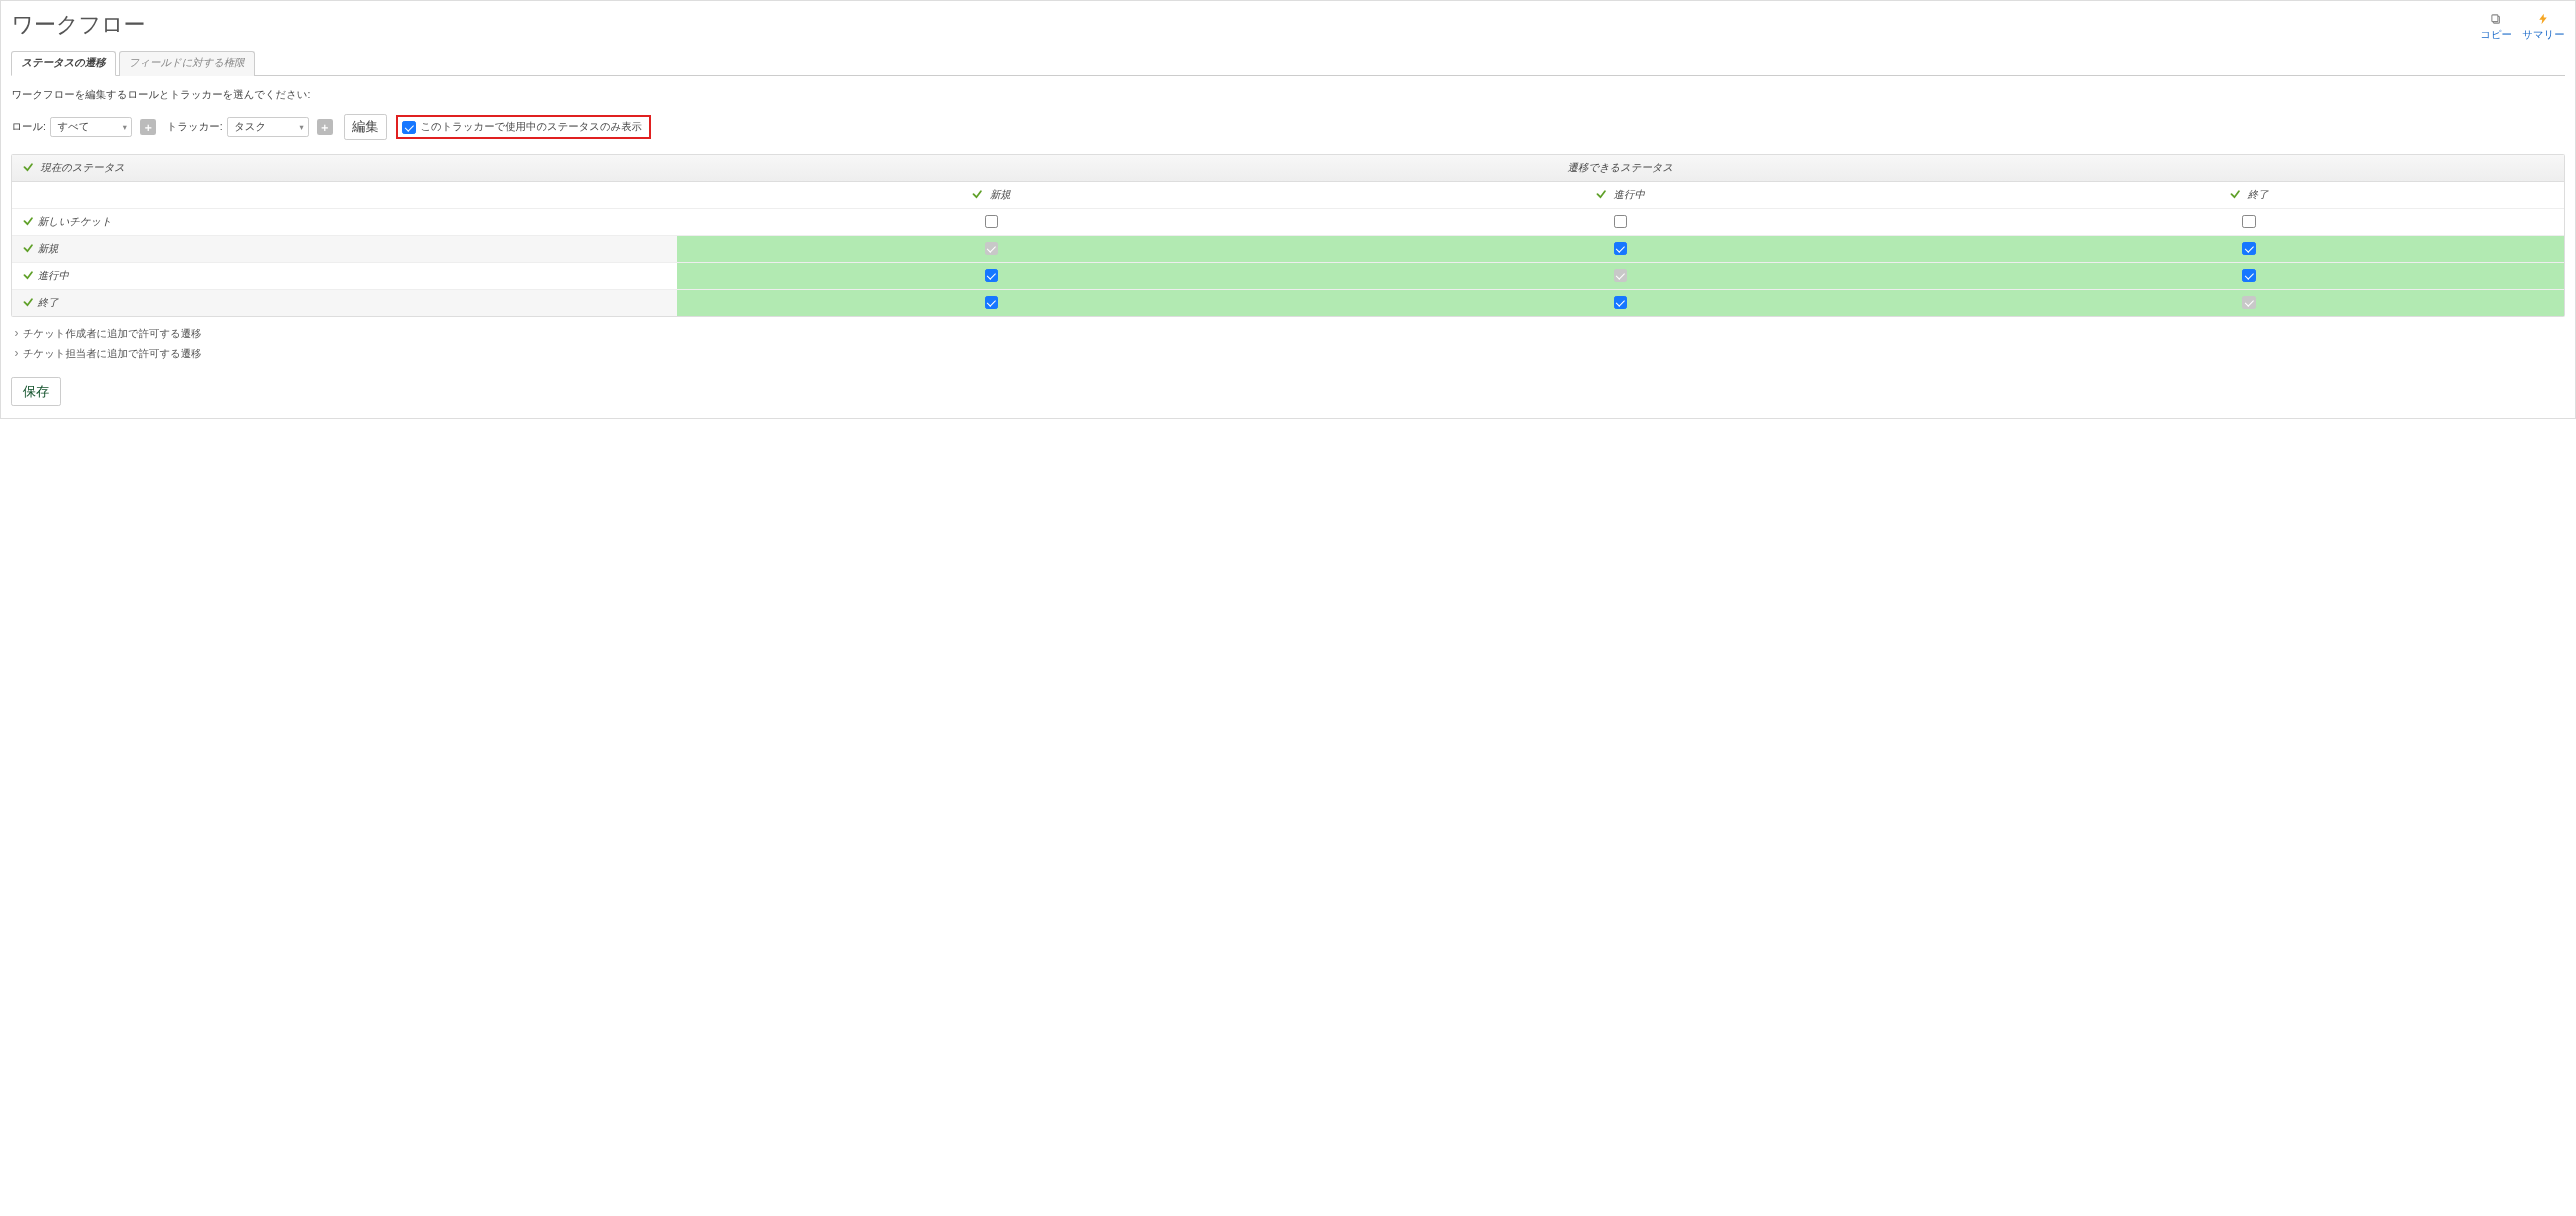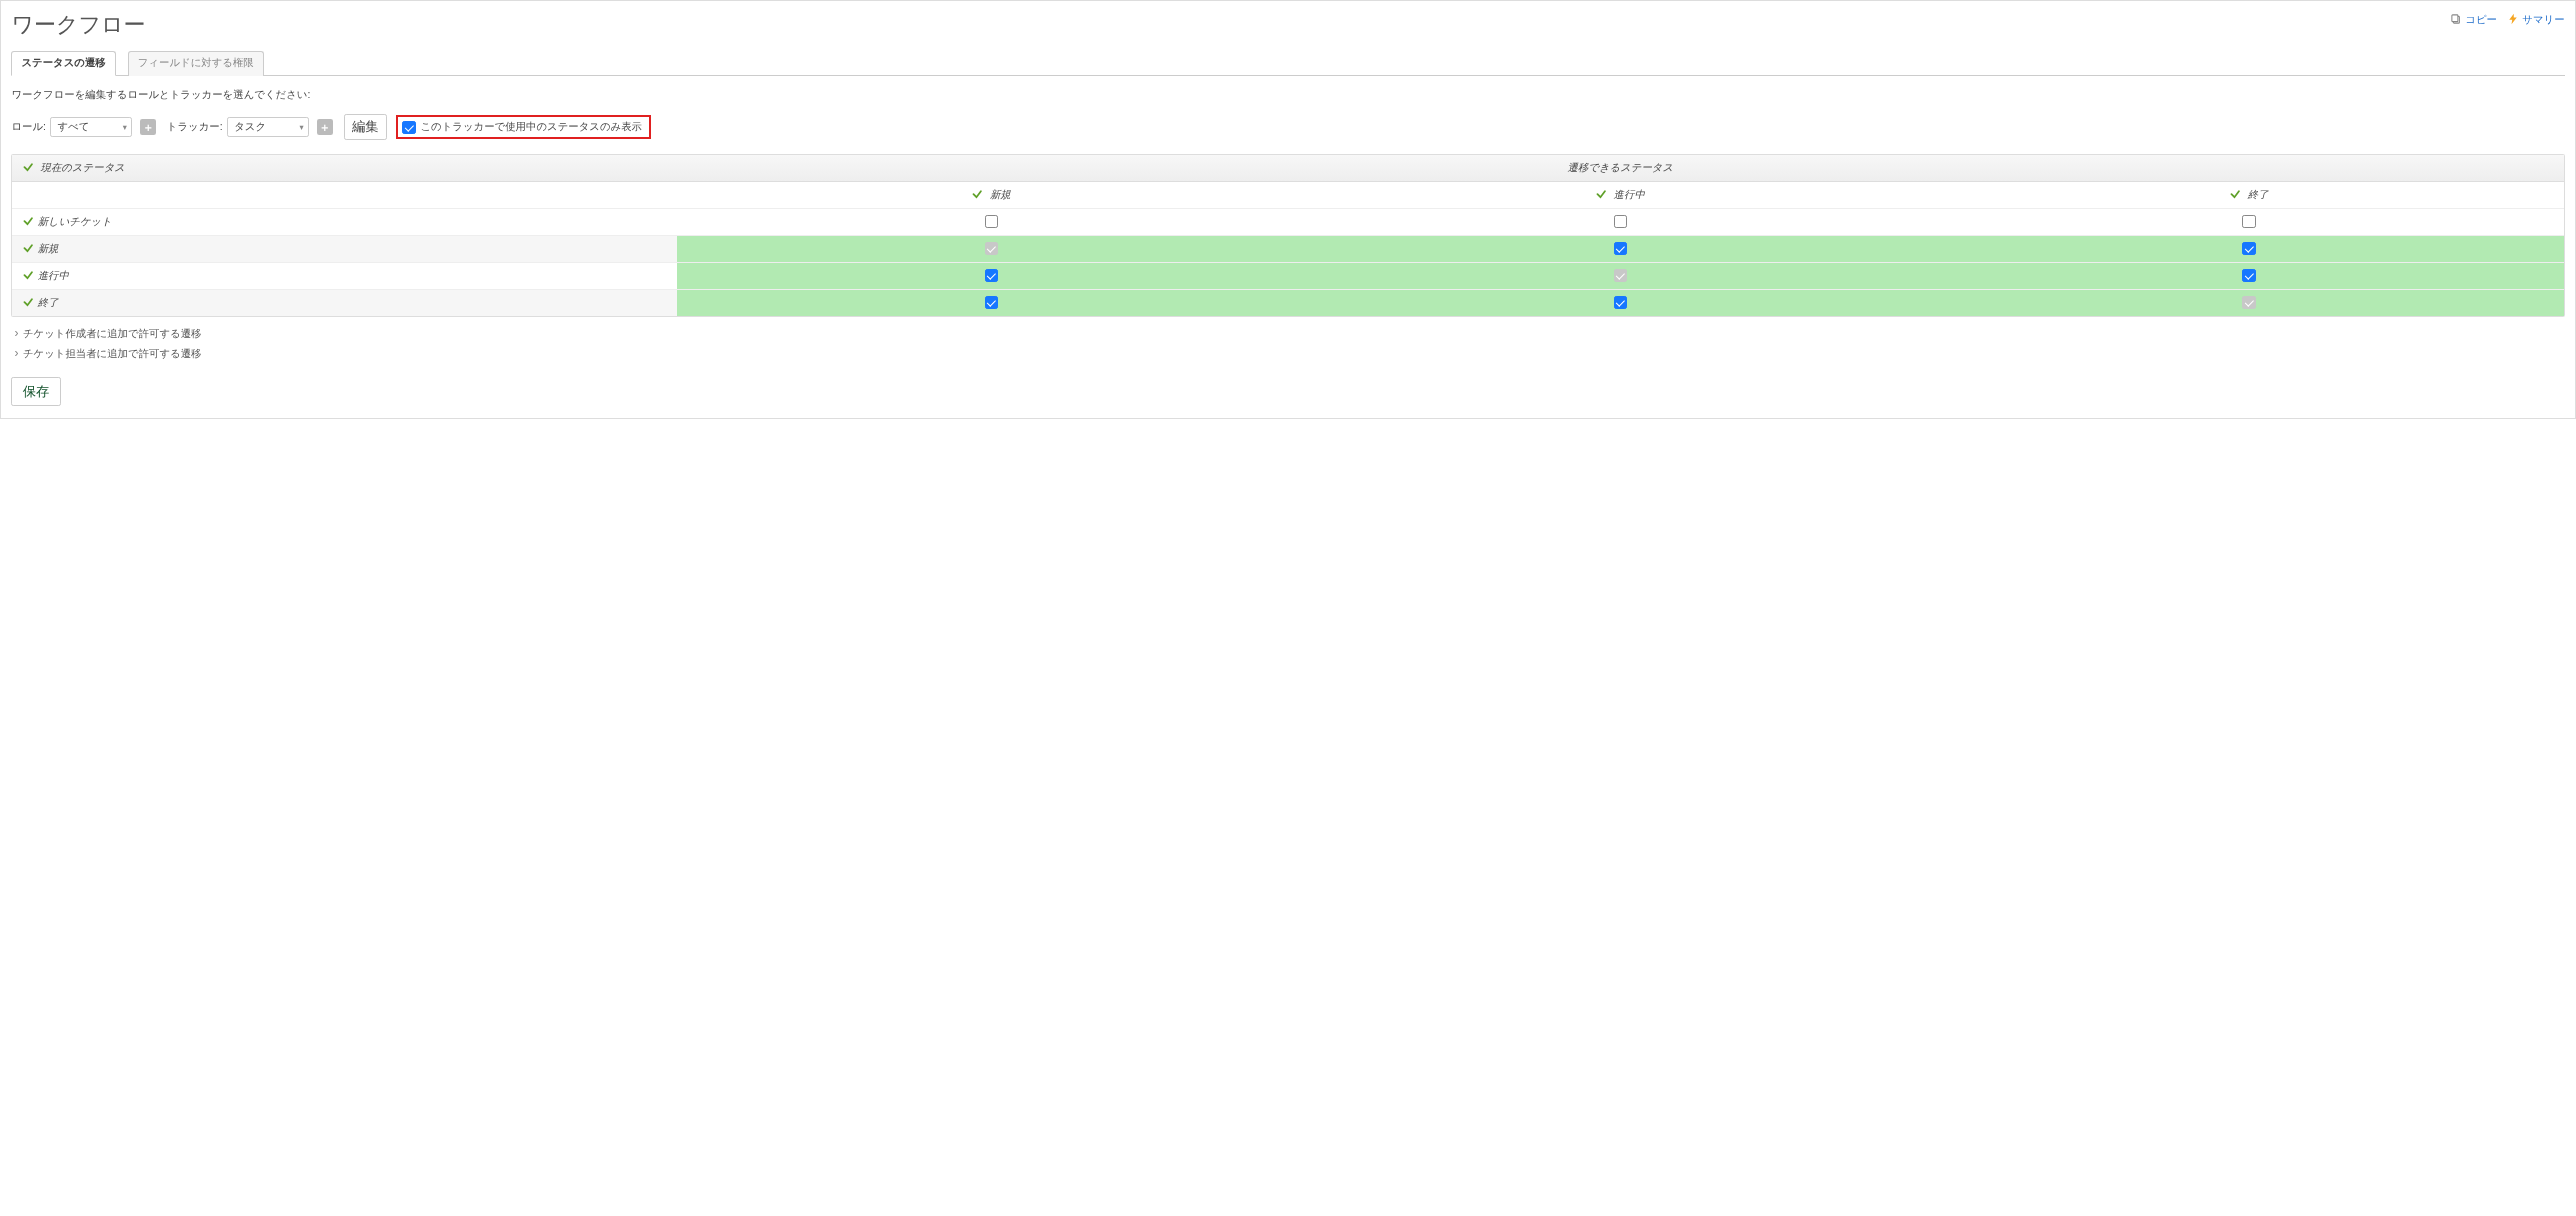--- a/index.html
+++ b/index.html
@@ -26,21 +26,23 @@
     display: flex;
     gap: 10.4px;
     align-items: center;
     font-size: 10.4px;
     padding-top: 4.5px;
   }
   .top-actions a {
     color: #1b6ac9;
     text-decoration: none;
     display: inline-flex;
+    align-items: center;
     gap: 3px;
+    flex-direction: column;
   }
   .copy-icon {
     display:inline-block;
     width:12px;height:12px;
     color:#888;
   }
   .bolt-icon {
     display:inline-block;
     width:12px;height:12px;
     color:#f5a623;
@@ -48,26 +50,27 @@
   .tabs {
     display: flex;
     border-bottom: 0.7px solid #ccc;
     margin-bottom: 12px;
   }
   .tab {
     border: 0.7px solid #ccc;
     border-bottom: none;
     border-radius: 3px 3px 0 0;
     padding: 4.5px 9px;
-    margin-right: 12px;
+    margin-right: 3px;
     background: #f6f6f6;
     color: #888;
     position: relative;
     top: 0.7px;
     cursor: pointer;
+    font-style: italic;
   }
   .tab.active {
     background: #fff;
     color: #444;
     font-weight: 600;
     border-bottom: 0.7px solid #fff;
   }
   .instruction {
     margin: 7.4px 0 12px 0;
     color: #444;

